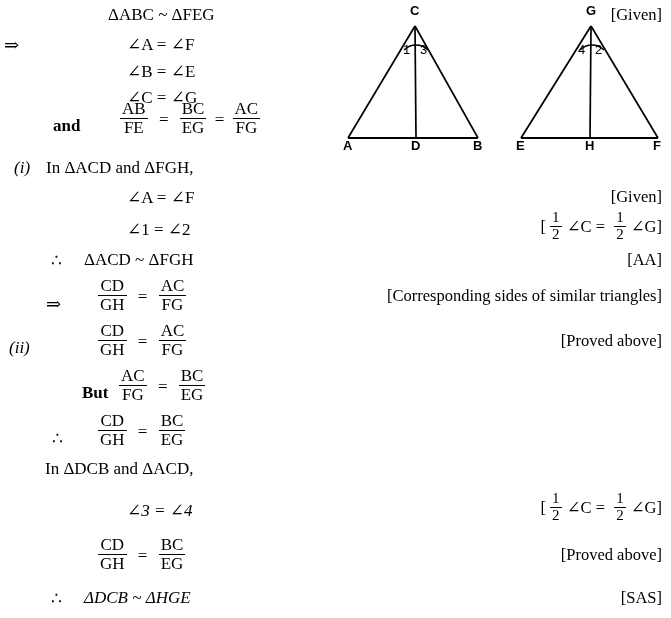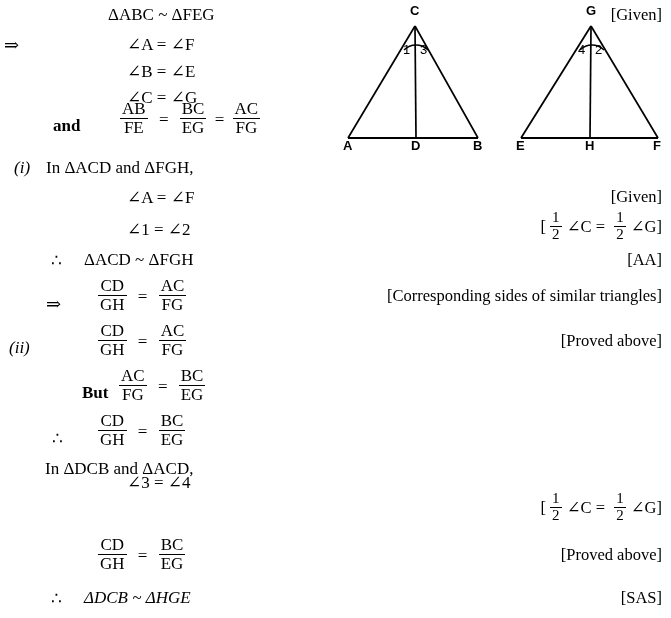--- a/index.html
+++ b/index.html
@@ -179,21 +179,21 @@
     </span>
     <span class="eq">=</span>
     <span class="frac">
       <span class="num">BC</span>
       <span class="den">EG</span>
     </span>
   </div>
 
   <div class="abs math" style="left:45px; top:459px;">In ΔDCB and ΔACD,</div>
 
-  <div class="abs math" style="left:127px; top:472px;">∠3 = ∠4</div>
+  <div class="abs math" style="left:127px; top:500px;font-style:italic;">∠3 = ∠4</div>
   <div class="rcol ann" style="top:492px;">
     <span class="eqt">[</span>
     <span class="frac small">
       <span class="num">1</span>
       <span class="den">2</span>
     </span>
     <span class="eqt" style="padding-left:1px;">∠C =</span>
     <span class="frac small" style="margin-left:5px;">
       <span class="num">1</span>
       <span class="den">2</span>

